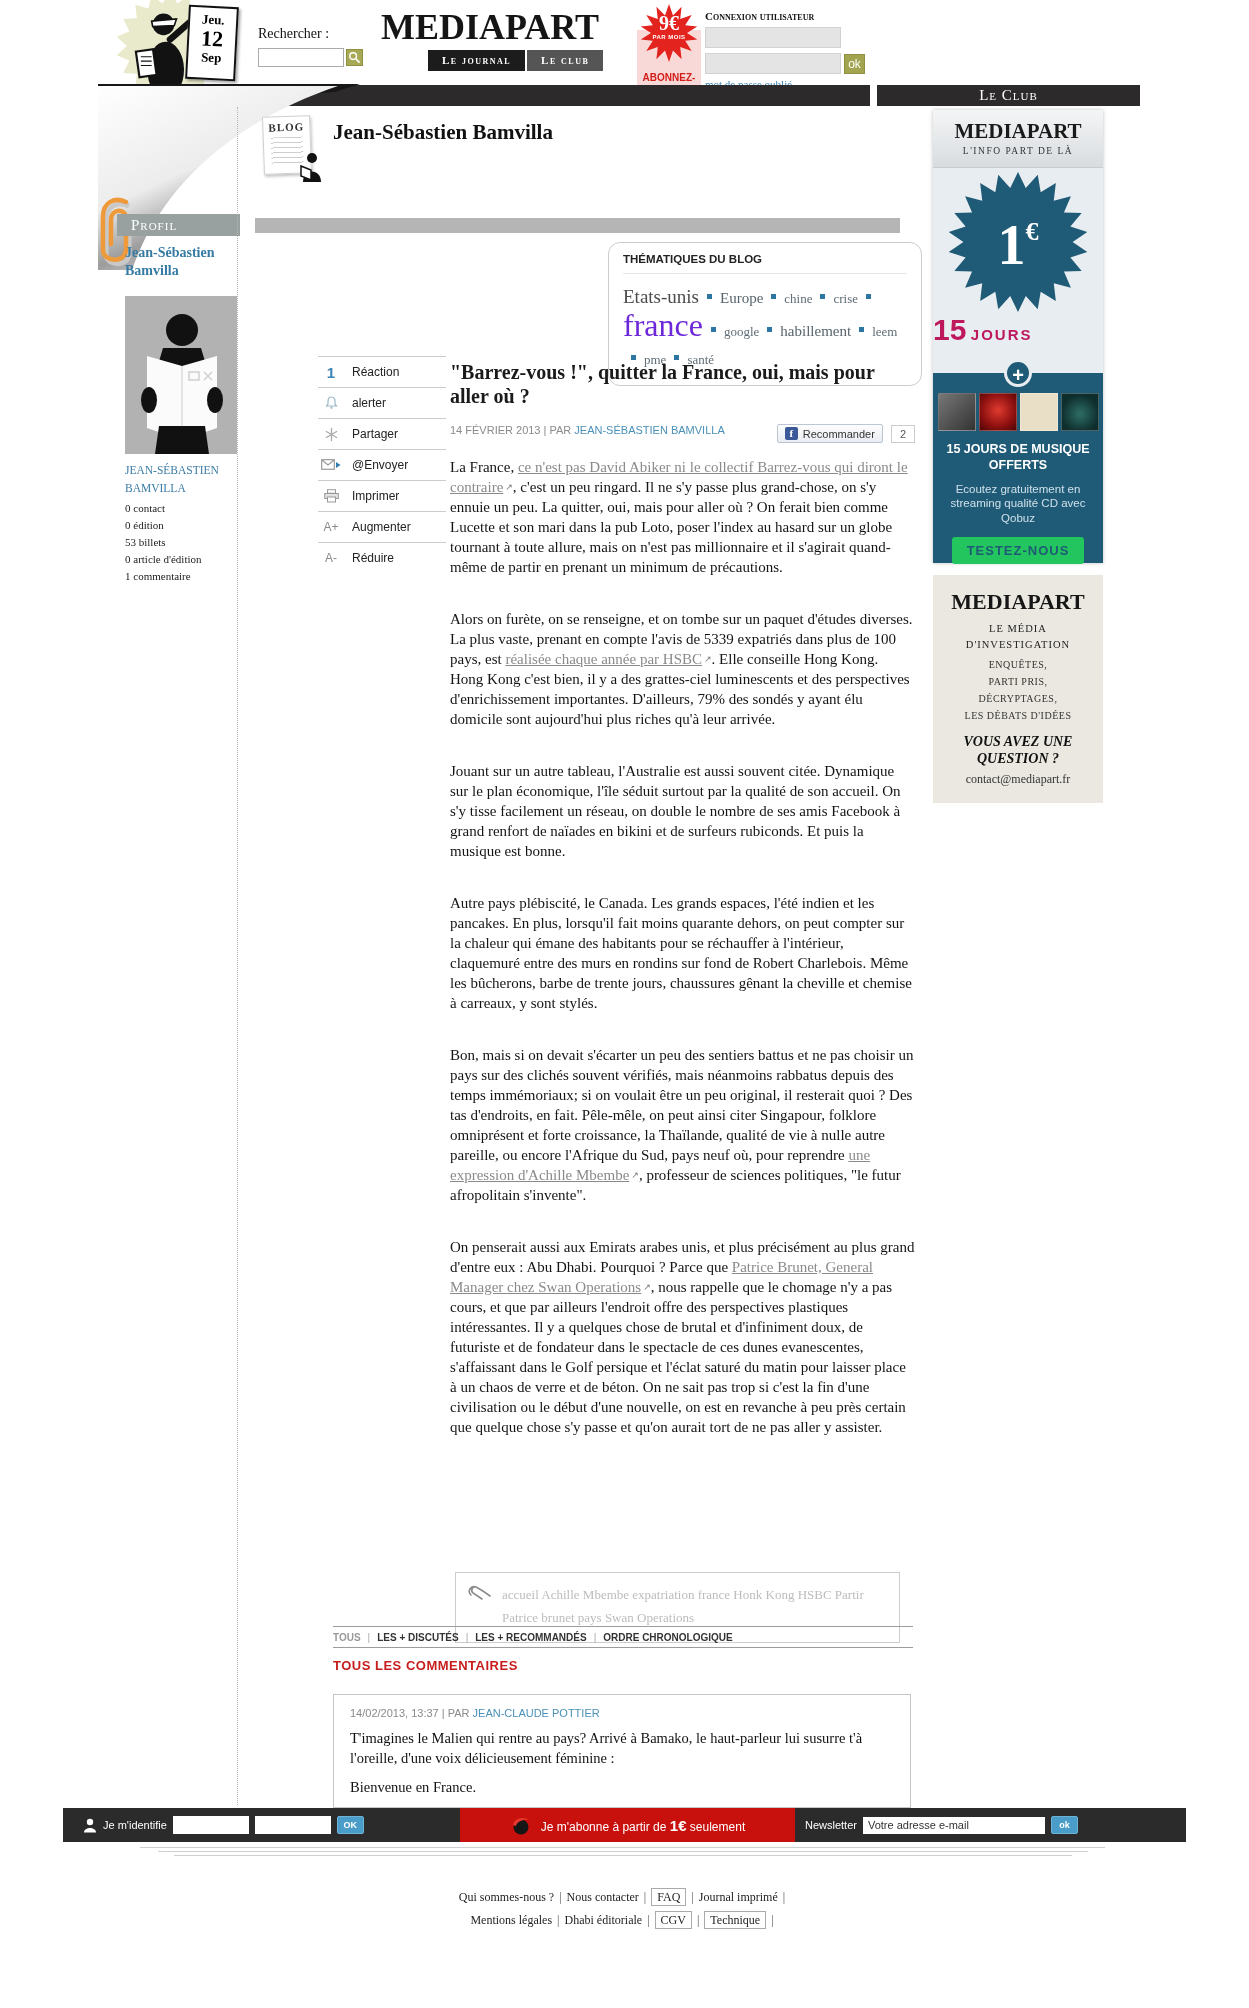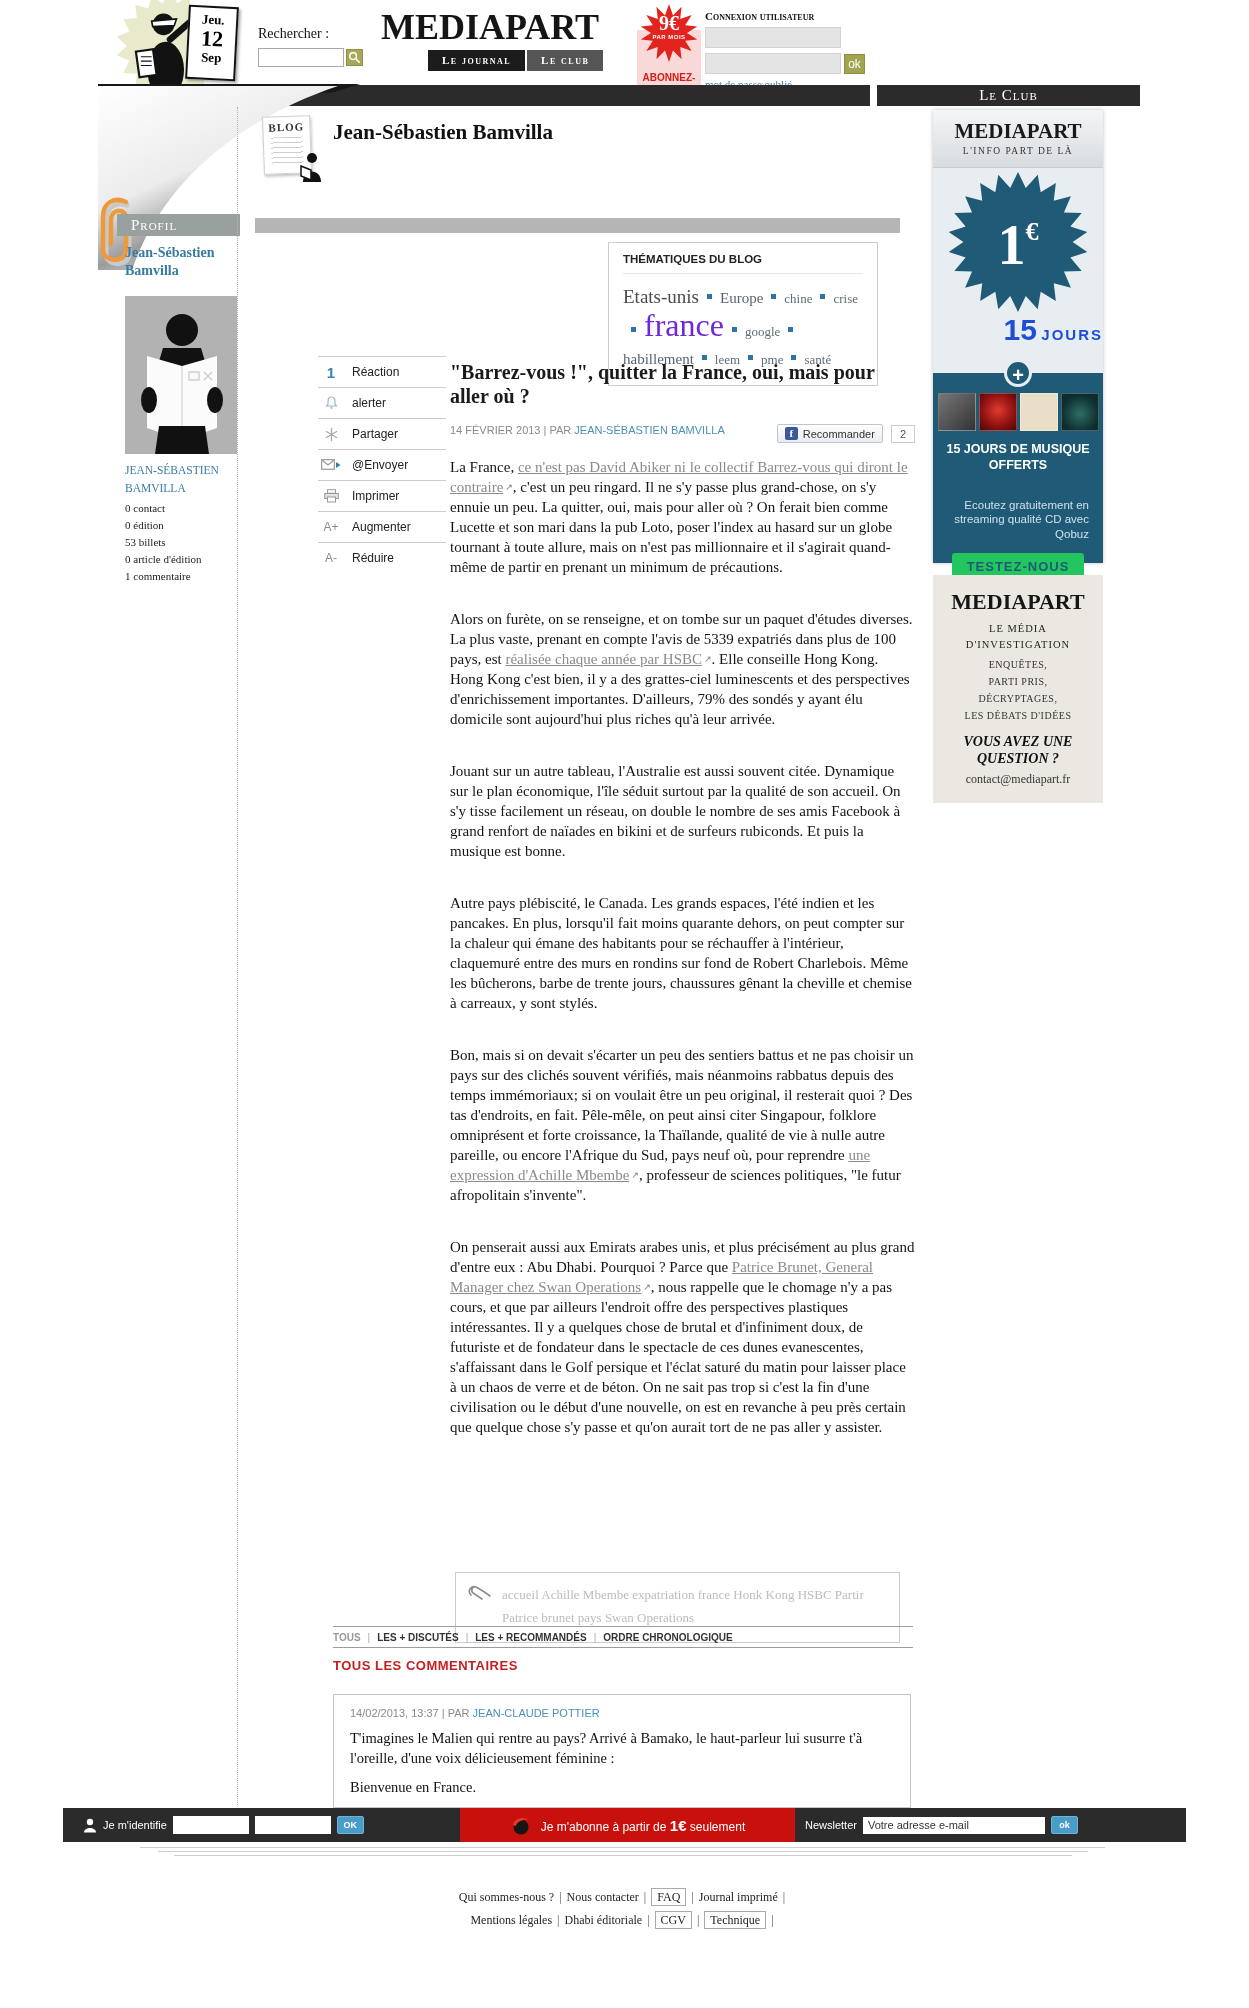--- a/index.html
+++ b/index.html
@@ -71,22 +71,22 @@
   
   .blogicon{left:263px;top:114px;width:54px;height:64px;}
   .bsheet{position:absolute;left:0;top:2px;width:46px;height:56px;background:#fff;border:1px solid #d0d0d0;
           transform:rotate(-2deg);box-shadow:1px 2px 3px rgba(0,0,0,.25);text-align:center;}
   .blabel{font:bold 11px "Liberation Serif",serif;letter-spacing:1px;color:#333;display:block;margin-top:4px;}
   .blines{width:32px;height:28px;margin:4px auto 0;
           background:repeating-linear-gradient(#b9b9b9 0 1px,transparent 1px 5px);opacity:.7;}
   .blogicon svg{position:absolute;right:-4px;bottom:-4px;}
   .blogtitle{left:333px;top:120px;margin:0;font:bold 21px "Liberation Serif",serif;color:#111;}
   .graystrip{left:255px;top:218px;width:645px;height:15px;background:#b5b5b5;}
-  .themes{left:608px;top:242px;width:270px;box-sizing:border-box;background:#fff;
-          border:1px solid #ccc;border-radius:0;padding:10px 14px 12px;}
+  .themes{left:608px;top:242px;width:314px;box-sizing:border-box;background:#fff;
+          border:1px solid #ccc;border-radius:12px;padding:10px 14px 12px;}
   .th-head{font:bold 11.5px "Liberation Sans",sans-serif;color:#222;padding-bottom:8px;
            border-bottom:1px solid #e7e7e7;margin-bottom:9px;}
   .th-tags{font-family:"Liberation Serif",serif;line-height:27px;}
   .tag{text-decoration:none;}
   .tag.sm{font-size:13px;color:#5f6d76;}
   .tag.md{font-size:15px;color:#57646d;}
   .tag.lg{font-size:19px;color:#4c4c4c;}
   .tag.xl{font-size:32px;color:#6d28d9;}
   .dot{display:inline-block;width:5px;height:5px;background:#2e76a2;margin:0 8px;vertical-align:4px;}
 
@@ -134,35 +134,35 @@
   .ad{left:933px;top:110px;width:170px;box-shadow:0 0 4px rgba(0,0,0,.25);}
   .ad-top{height:58px;background:linear-gradient(#f4f5f6,#d8dcdf);border-bottom:1px solid #c8ccd0;
           text-align:center;padding-top:9px;box-sizing:border-box;}
   .ad-brand{font:bold 21px "Liberation Serif",serif;color:#1a1a1a;text-transform:uppercase;}
   .ad-tag{font:9.5px "Liberation Serif",serif;letter-spacing:1.5px;color:#333;margin-top:2px;}
   .ad-star{height:205px;background:#e8edf2;position:relative;}
   .ad-star svg{position:absolute;left:15px;top:4px;}
   .price{position:absolute;left:0;top:36px;width:100%;text-align:center;color:#fff;
          font:bold 56px "Liberation Serif",serif;line-height:56px;}
   .price .cur{font-size:26px;vertical-align:24px;}
-  .dur{position:absolute;left:0;bottom:26px;width:100%;text-align:right;color:#1d4ed8;}
+  .dur{position:absolute;left:0;bottom:26px;width:100%;text-align:left;color:#be185d;}
   .dur b{font:bold 30px "Liberation Sans",sans-serif;}
   .dur span{font:bold 15px "Liberation Sans",sans-serif;letter-spacing:2px;}
   .plus{position:absolute;left:50%;bottom:-14px;margin-left:-14px;width:28px;height:28px;border-radius:50%;
         background:#1f5a76;color:#fff;font:bold 20px "Liberation Sans",sans-serif;text-align:center;
         line-height:26px;border:3px solid #e8edf2;box-sizing:border-box;z-index:2;}
   .ad-teal{height:190px;background:#1f5a76;text-align:center;padding-top:20px;box-sizing:border-box;}
   .albums{display:flex;justify-content:center;gap:3px;}
   .al{width:36px;height:36px;display:inline-block;border:1px solid rgba(255,255,255,.25);}
   .a1{background:linear-gradient(135deg,#777,#333);}
   .a2{background:radial-gradient(circle at 50% 45%,#e03a2f 0%,#8f1110 60%,#4d0605 100%);}
   .a3{background:#e9dfc6;}
   .a4{background:radial-gradient(circle at 50% 55%,#2e6e64 0%,#0e2e2e 70%);}
   .ad-offer{color:#fff;font:bold 12.5px "Liberation Sans",sans-serif;margin-top:10px;line-height:1.3;padding:0 8px;}
-  .ad-sub{color:#cfe0ea;font:11.5px "Liberation Sans",sans-serif;margin-top:24px;line-height:1.3;padding:0 14px;text-align:right;}
+  .ad-sub{color:#cfe0ea;font:11.5px "Liberation Sans",sans-serif;margin-top:8px;line-height:1.3;padding:0 14px;}
   .ad-cta{margin-top:11px;background:#22c55e;color:#1f5a76;font:bold 13px "Liberation Sans",sans-serif;
           letter-spacing:1px;border:0;border-radius:3px;padding:6px 15px;}
   .promo{left:933px;top:575px;width:170px;background:#eae8e0;text-align:center;
          padding:14px 6px 16px;box-sizing:border-box;font-family:"Liberation Serif",serif;}
   .pr-brand{font-weight:bold;font-size:22px;color:#161616;text-transform:uppercase;}
   .pr-sub{font-size:10.5px;letter-spacing:1px;color:#222;margin-top:6px;line-height:1.5;}
   .pr-item{font-size:10px;letter-spacing:.5px;color:#333;margin-top:6px;}
   .pr-q{font-style:italic;font-weight:bold;font-size:14px;color:#111;margin-top:12px;line-height:1.25;}
   .pr-contact{display:block;margin-top:4px;font-size:12px;color:#333;text-decoration:none;}
 

